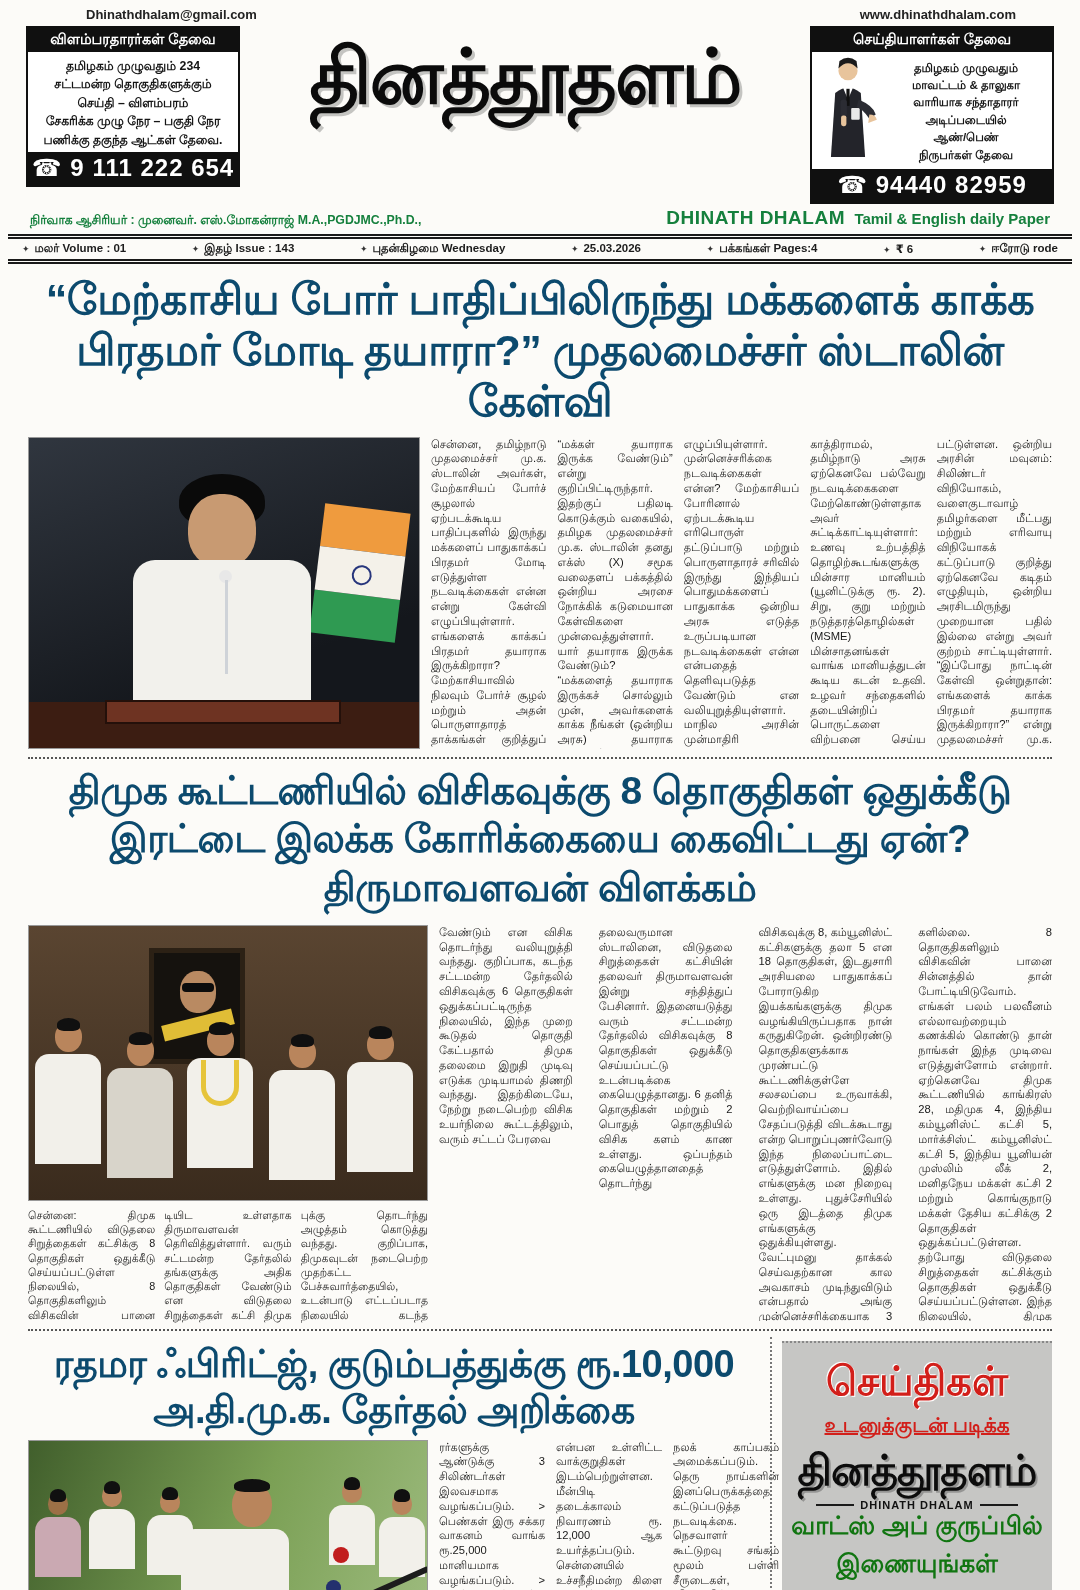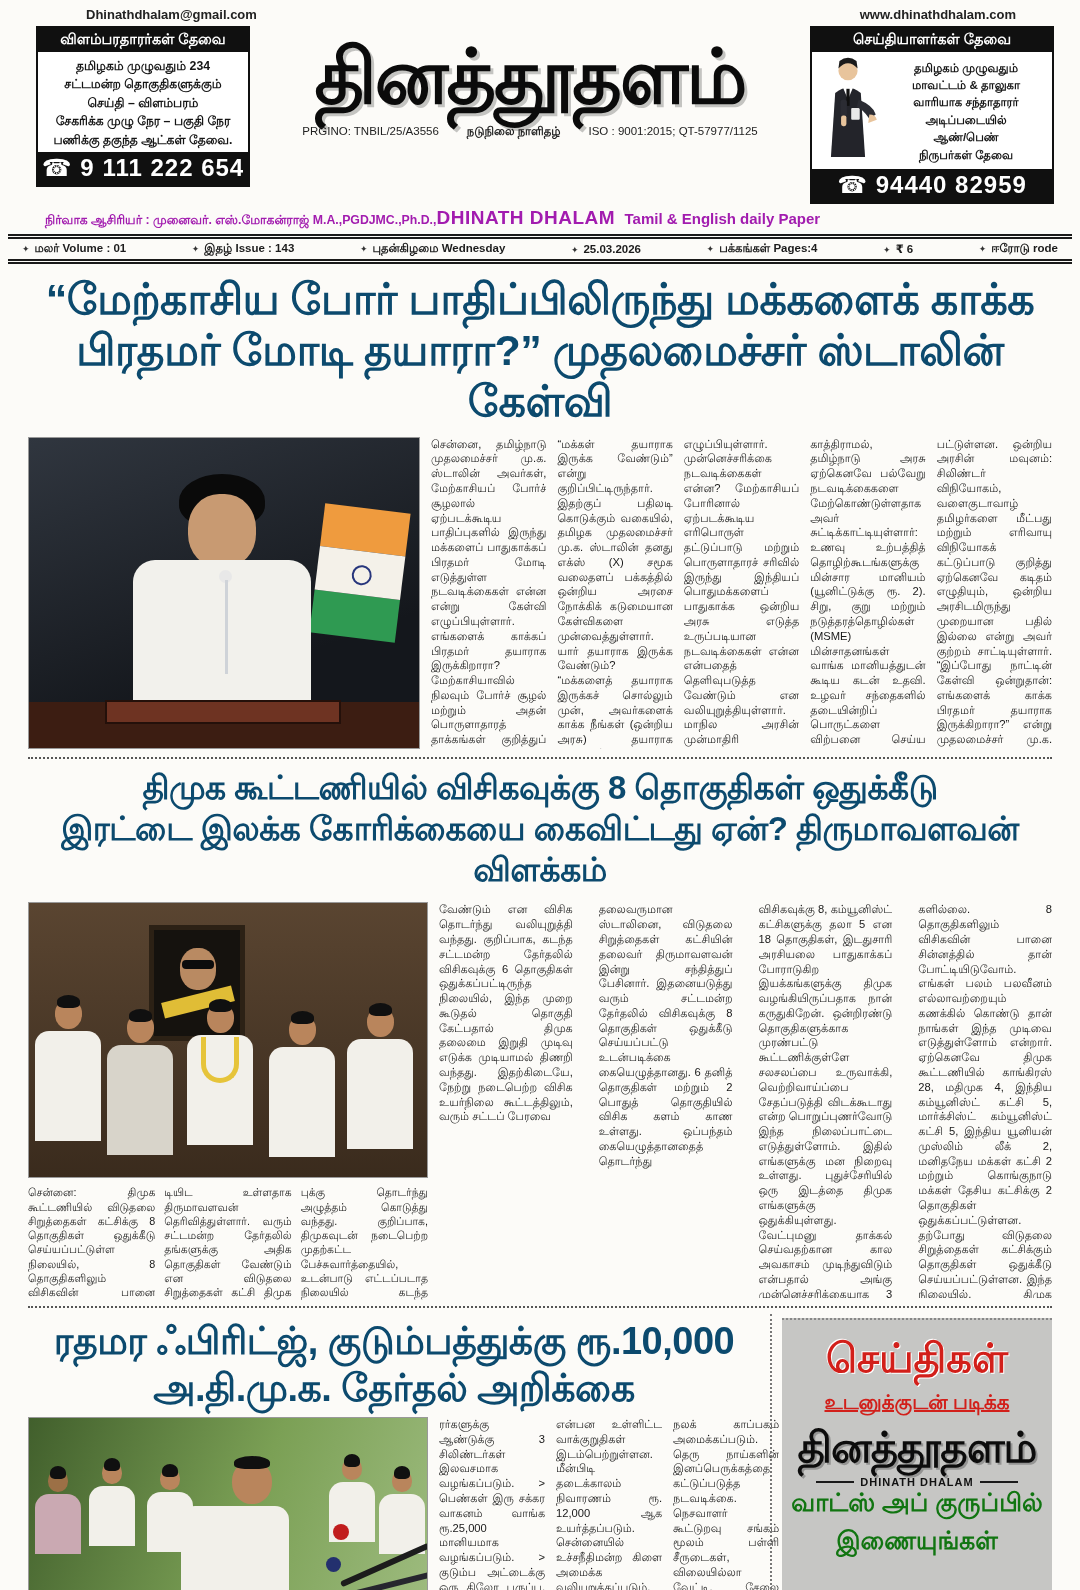--- a/index.html
+++ b/index.html
@@ -4,51 +4,51 @@
 <style>
   * { margin:0; padding:0; box-sizing:border-box; }
   html,body { width:1080px; }
   body {
     height:1590px; overflow:hidden; background:#fcfbf8; color:#151515;
     font-family:"Liberation Sans","DejaVu Sans",sans-serif; position:relative;
   }
   
   .top-row { display:flex; justify-content:space-between; padding:7px 64px 2px 86px;
              font-size:13px; font-weight:bold; color:#222; }
-  .header-main { display:flex; align-items:flex-start; padding:2px 26px 0 36px; gap:24px; }
+  .header-main { display:flex; align-items:flex-start; padding:2px 26px 0 26px; gap:24px; }
   .ad-box { border:2px solid #101010; background:#fff; text-align:center; }
   .ad-box-left { width:214px; }
   .ad-box-right { width:244px; }
   .ad-head { background:#101010; color:#fff; font-size:14.5px; font-weight:bold; padding:3px 2px; }
   .ad-body { padding:5px 3px 3px 3px; font-size:12.3px; font-weight:bold; line-height:1.5; }
   .ad-foot { background:#101010; color:#fff; font-size:24px; font-weight:900; padding:2px 0 3px 0;
              letter-spacing:1px; white-space:nowrap; }
   .ad-box-right .ad-body { display:flex; align-items:center; gap:4px; padding:4px 4px; }
   .ad-box-right .ad-lines { flex:1; font-size:11.6px; font-weight:bold; line-height:1.5; }
   .masthead { flex:1; text-align:center; min-width:0; }
   .masthead-title { font-size:76px; font-weight:900; line-height:1.35; letter-spacing:-2px;
                     color:#0b0b0b; text-shadow:3px 3px 0 rgba(0,0,0,.22); white-space:nowrap; }
   .masthead-meta { display:flex; justify-content:center; gap:28px; align-items:baseline;
                    font-size:11.5px; color:#222; margin-top:-4px; }
   .masthead-meta .tagline { font-weight:bold; }
-  .editors-row { display:flex; justify-content:flex-start; align-items:baseline;
-                 padding:3px 30px 2px 30px; font-size:12.3px; font-weight:bold; color:#a21caf;margin-left:15px; }
+  .editors-row { display:flex; justify-content:space-between; align-items:baseline;
+                 padding:3px 30px 2px 30px; font-size:12.3px; font-weight:bold; color:#15803d; }
   .paper-name-en { font-size:19px; font-weight:900; letter-spacing:.5px; }
   .paper-sub-en { font-size:15px; font-weight:bold; margin-left:6px; }
   
   .info-bar { margin:3px 8px 0 8px; border-top:5px double #1a1a1a; border-bottom:5px double #1a1a1a;
-              display:flex; justify-content:space-between; align-items:center;
+              display:flex; justify-content:space-between; align-items:flex-start;
               padding:3px 14px; font-size:11.5px; font-weight:bold; color:#1c1c1c; }
   .ib-item { white-space:nowrap; }
   .ib-diamond { font-size:9px; margin-right:5px; color:#333; }
   
   .headline { text-align:center; color:#0c4a6e; font-weight:900; letter-spacing:-0.5px; }
   .headline .hl-line { display:block; }
   .hl-1 { padding:10px 10px 4px 10px; font-size:43px; line-height:1.18; }
-  .hl-2 { padding:8px 6px 6px 6px; font-size:33px; line-height:1.25; }
+  .hl-2 { padding:8px 6px 6px 6px; font-size:39px; line-height:1.25; }
   .hl-3 { padding:4px 4px 2px 4px; font-size:38px; line-height:1.22; }
   
   .art-row { display:flex; gap:11px; padding:6px 28px 0 28px; }
   .col { flex:1; font-size:11.2px; line-height:1.32; text-align:justify; overflow:hidden; color:#191919; }
   .divider { border-top:2px dotted #555; margin:8px 28px 0 28px; }
   
   .photo { position:relative; overflow:hidden; border:1px solid #999; background:#444; flex:none; }
   .photo1 { width:392px; height:312px; background:linear-gradient(160deg,#30363f,#14171c 70%); }
   .p1-flag { position:absolute; right:16px; top:70px; width:86px; height:130px; transform:rotate(7deg); }
   .p1-flag div { height:33.3%; }
@@ -133,25 +133,20 @@
       <div>பணிக்கு தகுந்த ஆட்கள் தேவை.</div>
     </div>
     <div class="ad-foot">
       <span>☎</span>
       <span>9 111 222 654</span>
     </div>
   </div>
 
   <div class="masthead">
     <div class="masthead-title">தினத்தூதளம்</div>
-    <div class="masthead-meta">
-      <span>PRGINO: TNBIL/25/A3556</span>
-      <span class="tagline">நடுநிலை நாளிதழ்</span>
-      <span>ISO : 9001:2015; QT-57977/1125</span>
-    </div>
   </div>
 
   <div class="ad-box ad-box-right">
     <div class="ad-head">செய்தியாளர்கள் தேவை</div>
     <div class="ad-body">
       <span>
         <svg width="64" height="104" viewBox="0 0 60 96">
           <circle cx="30" cy="13" r="9" fill="#e8c49c"></circle>
           <path d="M21 11 q9 -10 18 0 l-1 -7 q-8 -6 -16 0 z" fill="#1b1b1b"></path>
           <path d="M14 94 L18 34 Q30 24 42 34 L46 94 Z" fill="#23242a"></path>

